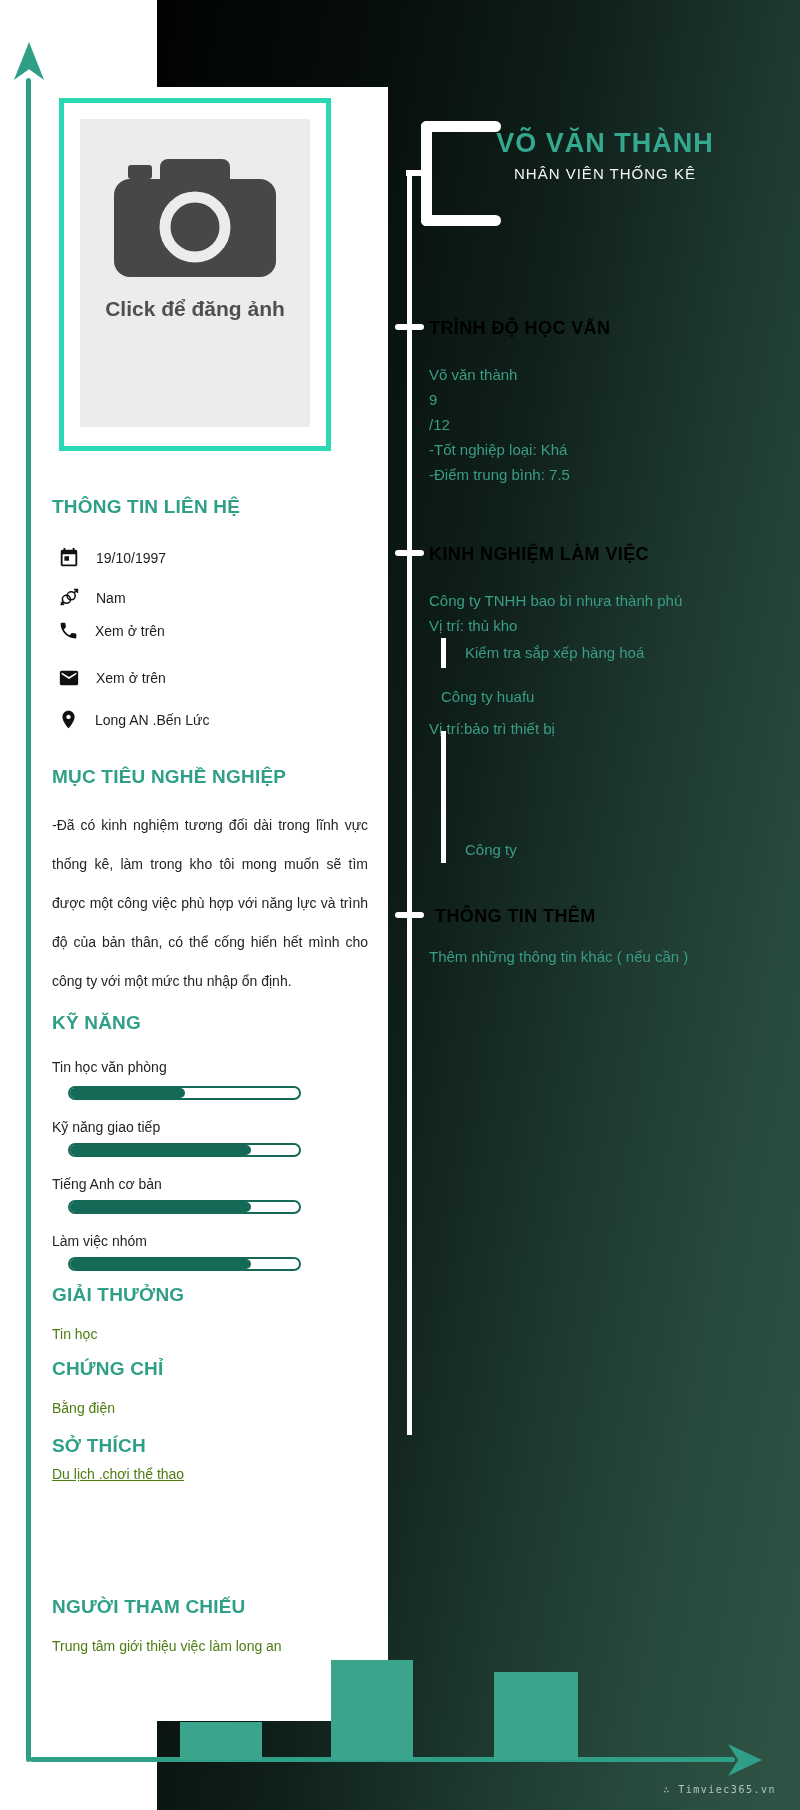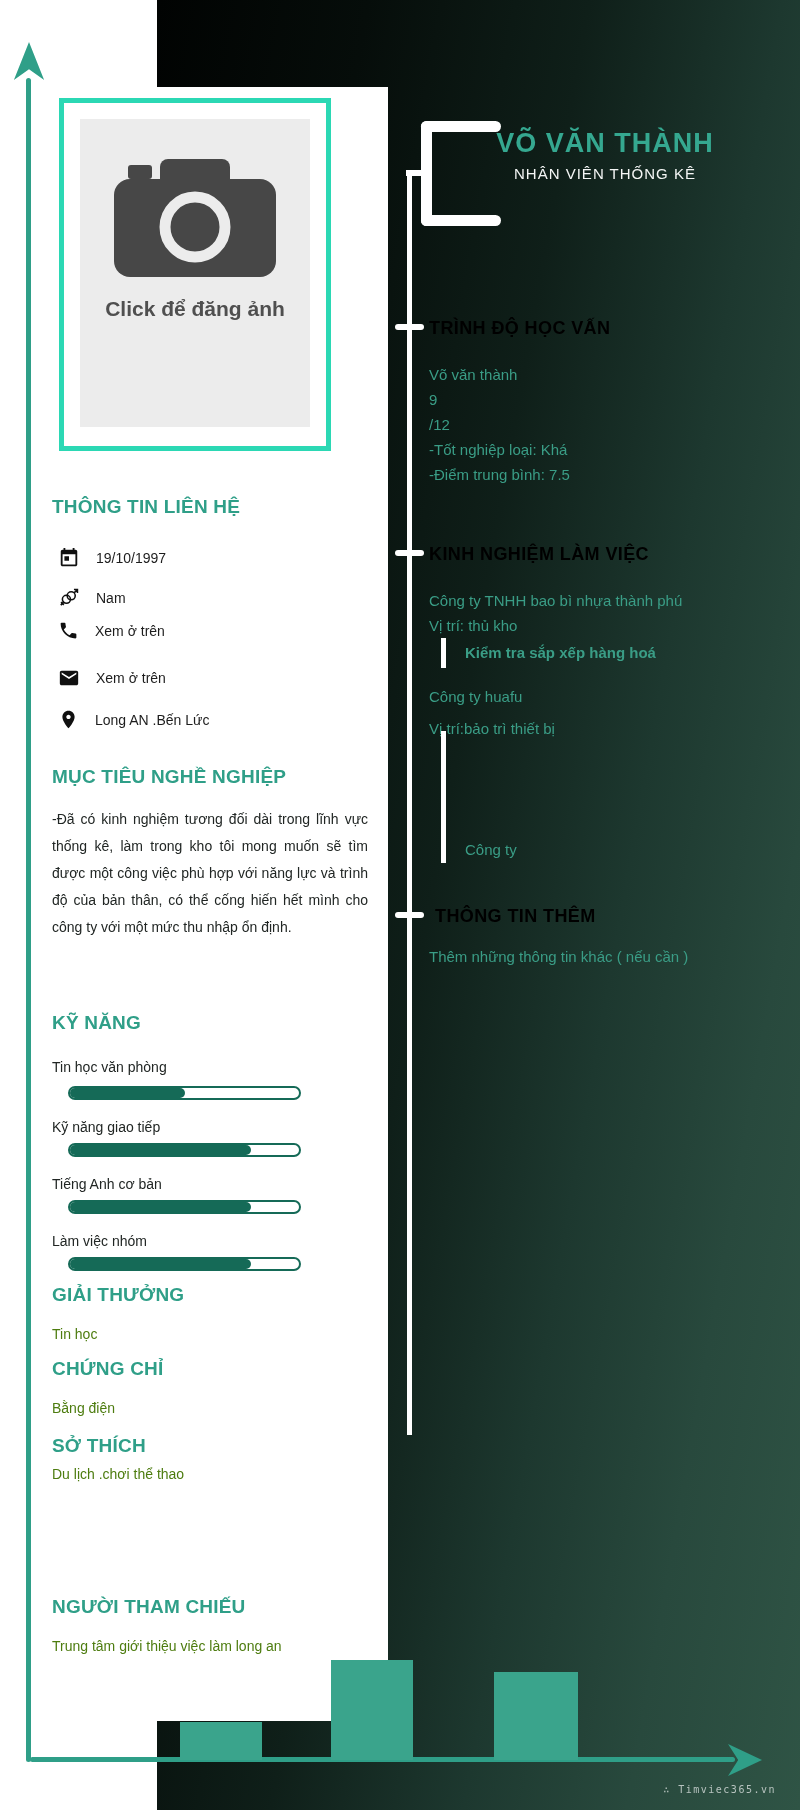--- a/index.html
+++ b/index.html
@@ -25,21 +25,21 @@
   .photo-frame{position:absolute;left:59px;top:98px;width:262px;height:343px;border:5px solid #2bd8b4;background:#fff;}
   .photo-inner{position:absolute;left:80px;top:119px;width:230px;height:308px;background:#ececec;
                display:flex;flex-direction:column;align-items:center;cursor:pointer;}
   .photo-inner svg{margin-top:34px;}
   .photo-label{margin-top:16px;font-size:21px;font-weight:bold;color:#4f4f4f;}
   
   .lh{position:absolute;left:52px;font-size:19px;font-weight:bold;color:#2f9f88;letter-spacing:.2px;}
   .contact-row{position:absolute;left:58px;display:flex;align-items:center;gap:16px;}
   .contact-row .val{font-size:14px;color:#1d1d1d;}
   .ltext{position:absolute;left:52px;font-size:14px;color:#4d7c0f;}
-  .para{position:absolute;left:52px;width:316px;font-size:14px;line-height:27px;color:#212624;text-align:justify;}
+  .para{position:absolute;left:52px;width:316px;font-size:14px;line-height:39px;color:#212624;text-align:justify;}
   .skill-label{position:absolute;left:52px;font-size:14px;color:#212624;}
   .skill-bar{position:absolute;left:68px;width:229px;height:10px;border:2px solid #156a57;border-radius:99px;background:#fff;}
   .skill-fill{height:100%;background:#156a57;border-radius:99px;}
   
   .bracket{position:absolute;background:#fff;border-radius:6px;}
   .timeline{position:absolute;left:407px;top:170px;width:5px;height:1265px;background:#fff;}
   .stub{position:absolute;left:406px;top:170px;width:17px;height:6px;background:#fff;}
   .tick{position:absolute;left:395px;width:29px;height:6px;background:#fff;border-radius:3px;}
   .r-name{position:absolute;left:440px;top:128px;width:330px;text-align:center;
           font-size:27px;font-weight:bold;color:#35a890;letter-spacing:1px;}
@@ -136,21 +136,21 @@
   <div class="skill-label" style="top:1233px;">Làm việc nhóm</div>
   <div class="skill-bar" style="top:1257px;">
       <div class="skill-fill" style="width: 79%;"></div>
     </div>
 
   <div class="lh" style="top:1284px;">GIẢI THƯỞNG</div>
   <div class="ltext" style="top:1326px;">Tin học</div>
   <div class="lh" style="top:1358px;">CHỨNG CHỈ</div>
   <div class="ltext" style="top:1400px;">Bằng điện</div>
   <div class="lh" style="top:1435px;">SỞ THÍCH</div>
-  <div class="ltext" style="top:1466px;">Du lịch .chơi thể thao</div>
+  <div class="ltext" style="top:1466px;text-decoration:underline;">Du lịch .chơi thể thao</div>
   <div class="lh" style="top:1596px;">NGƯỜI THAM CHIẾU</div>
   <div class="ltext" style="top:1638px;">Trung tâm giới thiệu việc làm long an</div>
 
   <div class="bracket" style="left:421px;top:121px;width:11px;height:105px;"></div>
   <div class="bracket" style="left:421px;top:121px;width:80px;height:11px;"></div>
   <div class="bracket" style="left:421px;top:215px;width:80px;height:11px;"></div>
   <div class="stub"></div>
   <div class="timeline"></div>
   <div class="r-name">VÕ VĂN THÀNH</div>
   <div class="r-title">NHÂN VIÊN THỐNG KÊ</div>
@@ -163,22 +163,22 @@
     <div>/12</div>
     <div style="margin-top:0;">-Tốt nghiệp loại: Khá</div>
     <div>-Điểm trung bình: 7.5</div>
   </div>
 
   <div class="tick" style="top:550px;"></div>
   <div class="rh" style="top:544px;">KINH NGHIỆM LÀM VIỆC</div>
   <div class="rtext" style="top:588px;">Công ty TNHH bao bì nhựa thành phú</div>
   <div class="rtext" style="top:613px;">Vị trí: thủ kho</div>
   <div class="duty-bar" style="top:638px;height:30px;"></div>
-  <div class="duty-text" style="top:644px;font-weight:bold;">Kiểm tra sắp xếp hàng hoá</div>
-  <div class="rtext" style="top:684px;">Công ty huafu</div>
+  <div class="duty-text" style="top:644px;">Kiểm tra sắp xếp hàng hoá</div>
+  <div class="rtext" style="top:684px;margin-left:12px;">Công ty huafu</div>
   <div class="rtext" style="top:688px;margin-top:28px;">Vị trí:bảo trì thiết bị</div>
   <div class="duty-bar" style="top:731px;height:132px;"></div>
   <div class="duty-text" style="top:841px;">Công ty</div>
 
   <div class="tick" style="top:912px;"></div>
   <div class="rh" style="top:906px;margin-left:6px;">THÔNG TIN THÊM</div>
   <div class="rtext" style="top:944px;">Thêm những thông tin khác ( nếu cần )</div>
 
   <div class="watermark">∴ Timviec365.vn</div>
 </div>

